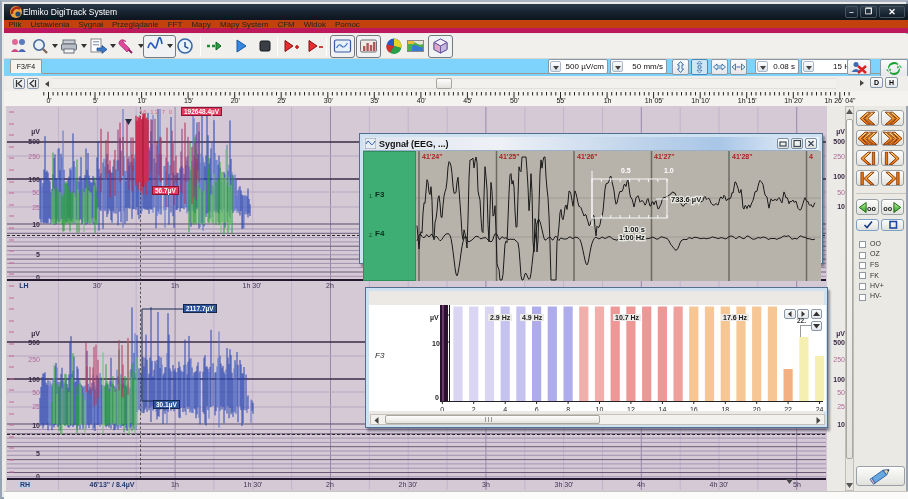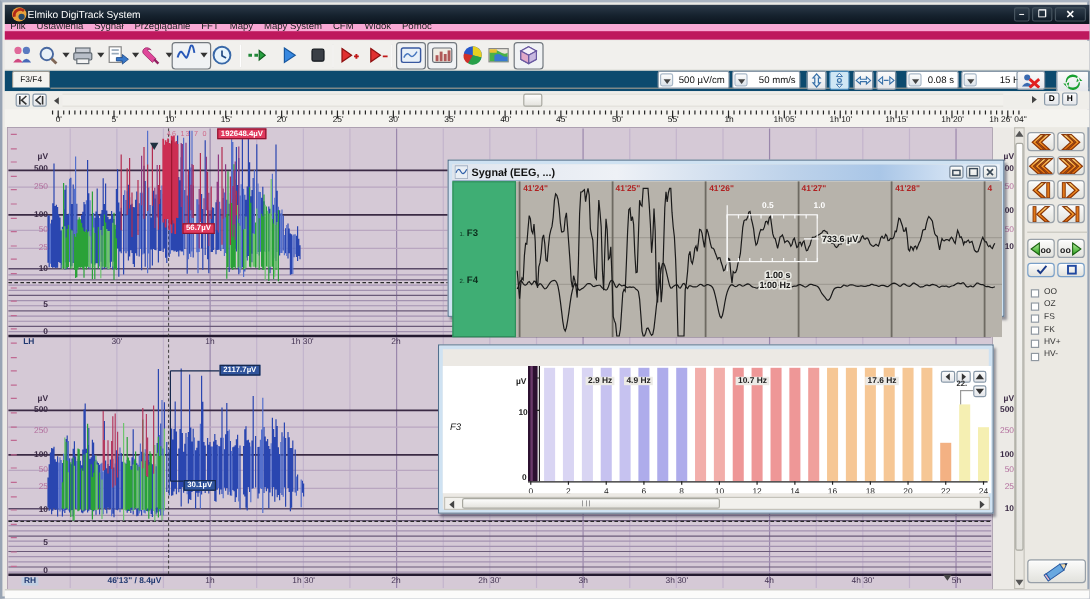--- a/index.html
+++ b/index.html
@@ -1,28 +1,28 @@
 <!DOCTYPE html>
 <html><head><meta charset="utf-8"><style>
 *{margin:0;padding:0;box-sizing:border-box}
 html,body{width:908px;height:499px;overflow:hidden}
 body{font-family:"Liberation Sans",sans-serif;background:#b8b8b8;position:relative}
 .app{position:absolute;left:0;top:0;width:908px;height:499px;background:#eceae6;border:2px solid #98a4b4;border-top-color:#aab4c2}
 .abs{position:absolute}
 .tb{position:absolute;left:2px;top:2px;width:904px;height:16px;background:linear-gradient(180deg,#2c3a4a 0%,#16222e 55%,#0c141e 100%);display:flex;align-items:center}
 .tb .ttl{color:#fff;font-size:8.5px;font-weight:normal;margin-left:5px;letter-spacing:0}
 .wbtn{height:12px;background:linear-gradient(180deg,#2e3c4a,#101c28);border:1px solid #46545f;border-radius:2px;color:#fff;font-size:8px;font-weight:bold;text-align:center;line-height:10px;margin-left:2px}
-.menu{position:absolute;left:2px;top:18px;width:904px;height:13px;background:#f9a8d4;font-size:8px;color:#222;display:flex;align-items:flex-end;border-bottom:7px solid #be185d}
+.menu{position:absolute;left:2px;top:18px;width:904px;height:13px;background:#c2410c;font-size:8px;color:#222;display:flex;align-items:flex-start;border-bottom:5px solid #be185d}
 .menu span{margin:0 0;padding:0 4.5px}
 .tool{position:absolute;left:2px;top:32px;width:904px;height:25px;background:#f1f0ed;border-bottom:1px solid #d8d6d0}
 .ticon{position:absolute;top:3px;width:19px;height:19px}
 .tbox{position:absolute;top:1px;height:23px;border:1px solid #73797f;border-radius:3px;background:#f0f2f4}
 .dd{position:absolute;top:10px;width:0;height:0;border-left:3px solid transparent;border-right:3px solid transparent;border-top:4px solid #333}
 .sep{position:absolute;top:3px;width:1px;height:19px;background:#d0cec8;border-right:1px solid #fff}
-.tabrow{position:absolute;left:2px;top:57px;width:904px;height:17px;background:#0c4a6e}
+.tabrow{position:absolute;left:2px;top:57px;width:904px;height:17px;background:#7dd3fc}
 .tab{position:absolute;left:6px;top:0px;width:32px;height:14px;background:#f4f3ef;border:1px solid #9a9890;border-bottom:none;border-radius:2px 2px 0 0;font-size:7px;text-align:center;line-height:13px;color:#111}
 .combo{position:absolute;height:15px;border:1px solid #8898a8;border-radius:2px;background:#fff;font-size:8px;color:#111}
 .combo .da{position:absolute;left:1px;top:1px;width:11px;height:11px;border:1px solid #a8b8c8;border-radius:2px;background:linear-gradient(180deg,#fdfdfd,#dde4ea)}
 .combo .da:after{content:"";position:absolute;left:2px;top:4px;border-left:3px solid transparent;border-right:3px solid transparent;border-top:4px solid #444}
 .combo .tx{position:absolute;right:3px;top:2px;white-space:nowrap}
 .sbtn{position:absolute;width:17px;height:16px;border:1px solid #8898a8;border-radius:2px;background:linear-gradient(180deg,#fbfbfb,#e4e6ea);overflow:hidden}
 .sbtn svg,.obtn svg,.wb svg{display:block;margin:0 auto}
 .scrollrow{position:absolute;left:2px;top:74px;width:904px;height:15px;background:#efeeea}
 .ruler{position:absolute;left:2px;top:89px;width:904px;height:15px;background:#f4f3ef}
 .rlab{position:absolute;top:6px;font-size:7px;color:#111;transform:translateX(-50%);white-space:nowrap}
@@ -698,21 +698,21 @@
         <svg width="45" height="18">
           <g transform="rotate(-35 22 9)">
             <rect x="14" y="6" width="14" height="6" fill="#68a8e0" stroke="#2858a0" stroke-width=".8"></rect>
             <path d="M28 6 l5 3 -5 3z" fill="#f0d8a8" stroke="#2858a0" stroke-width=".8"></path>
             <path d="M33 9 l-1.6 1 v-2z" fill="#222"></path>
             <rect x="12" y="6" width="2" height="6" fill="#e8b8c8" stroke="#2858a0" stroke-width=".8"></rect>
           </g>
         </svg>
       </div>
 </div>
-<div class="win" style="left:371px;top:131px;width:464px;height:131px">
+<div class="win" style="left:357px;top:131px;width:464px;height:131px">
 <div class="winframe"></div>
 <div class="wtitle">
 <svg width="11" height="11" style="margin-left:2px">
           <rect x="0" y="0" width="11" height="11" fill="#e8eef4" stroke="#8898b0"></rect>
           <path d="M1 6 q2-5 4-1 t5-2" stroke="#3060a8" stroke-width="1" fill="none"></path>
         </svg>
 <span class="wt">Sygnał (EEG, ...)</span>
 <div style="margin-left:auto;display:flex;margin-right:2px">
 <div class="wb">
             <svg width="10" height="9">

